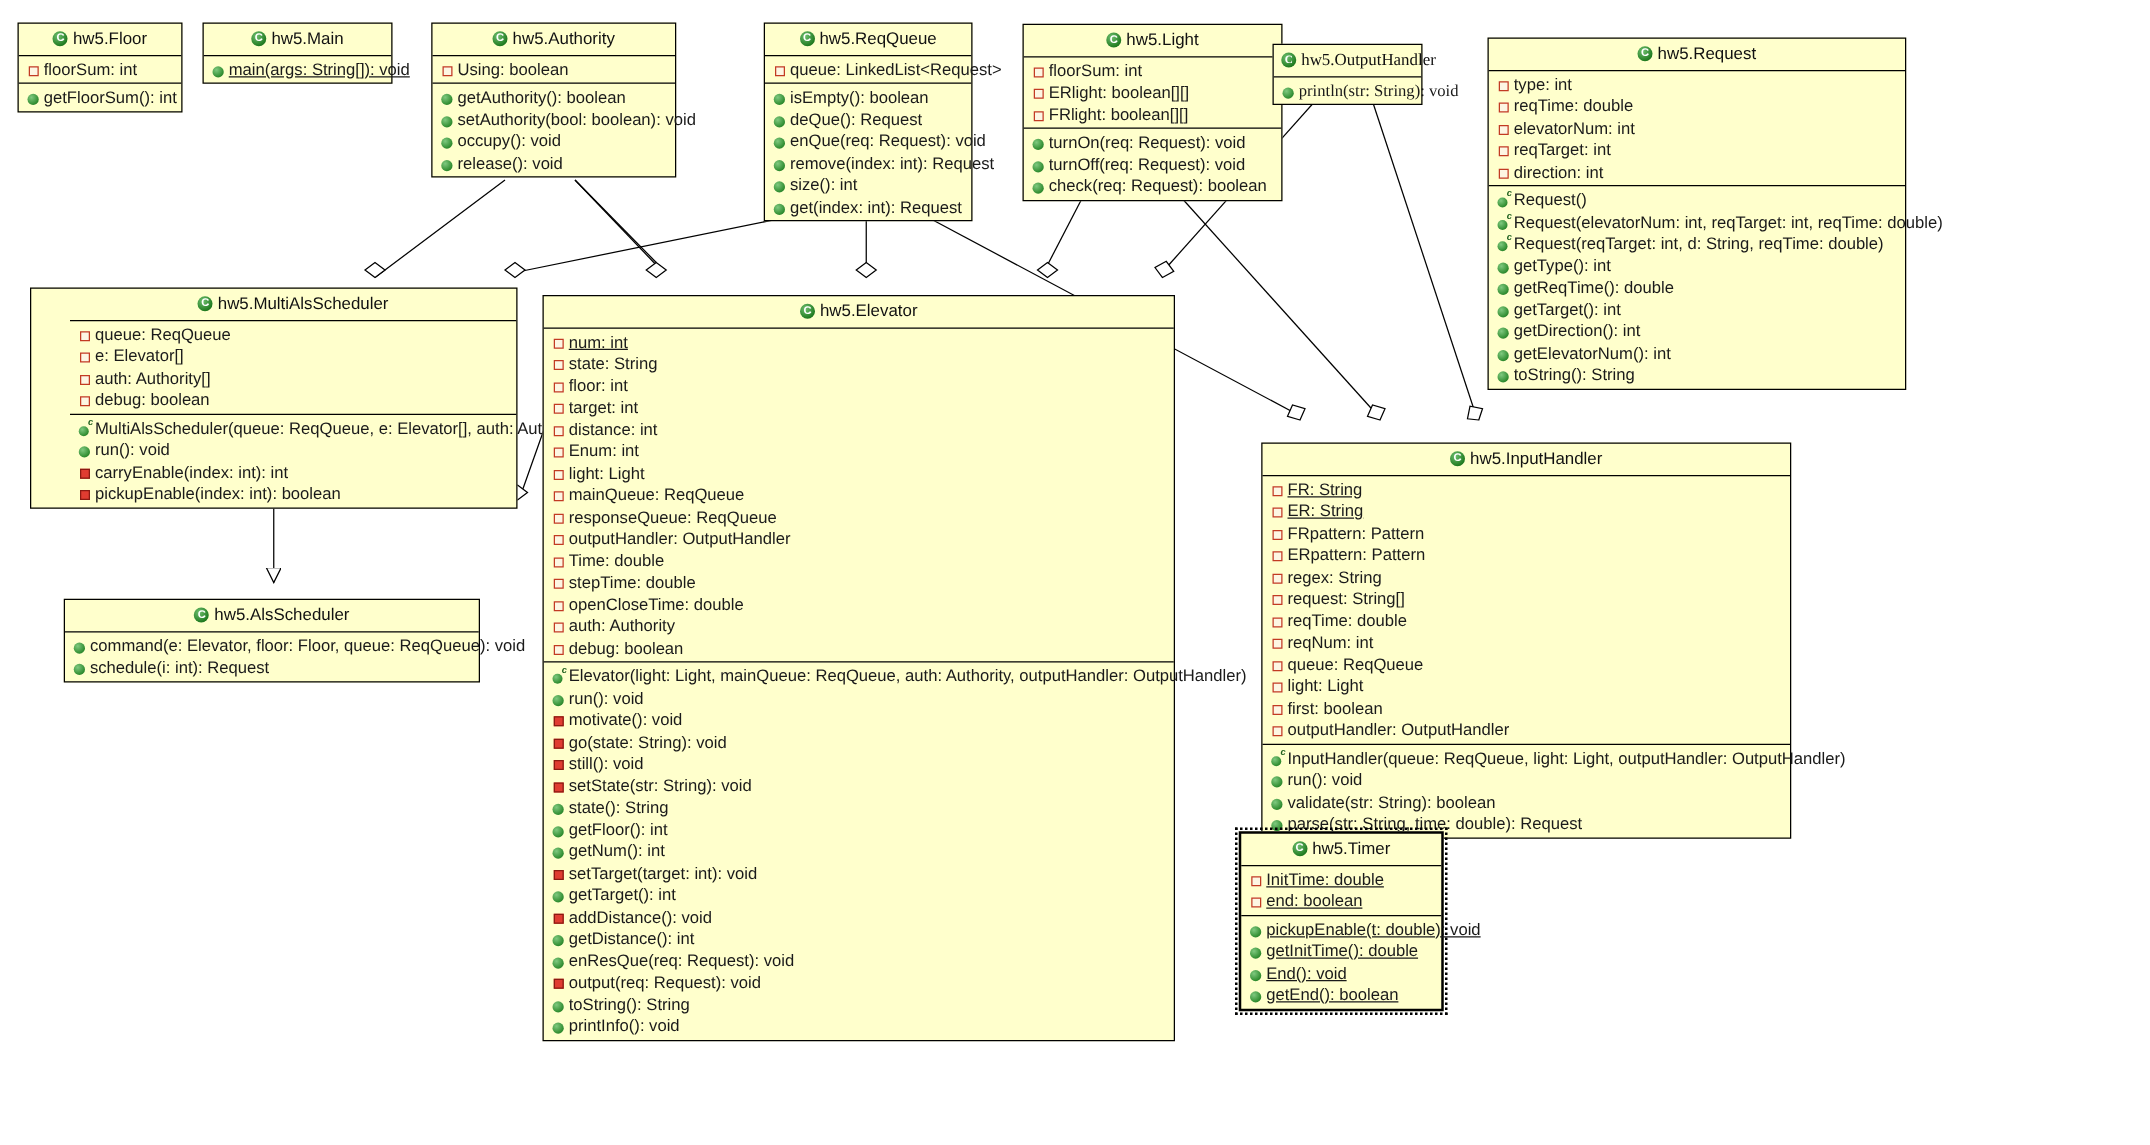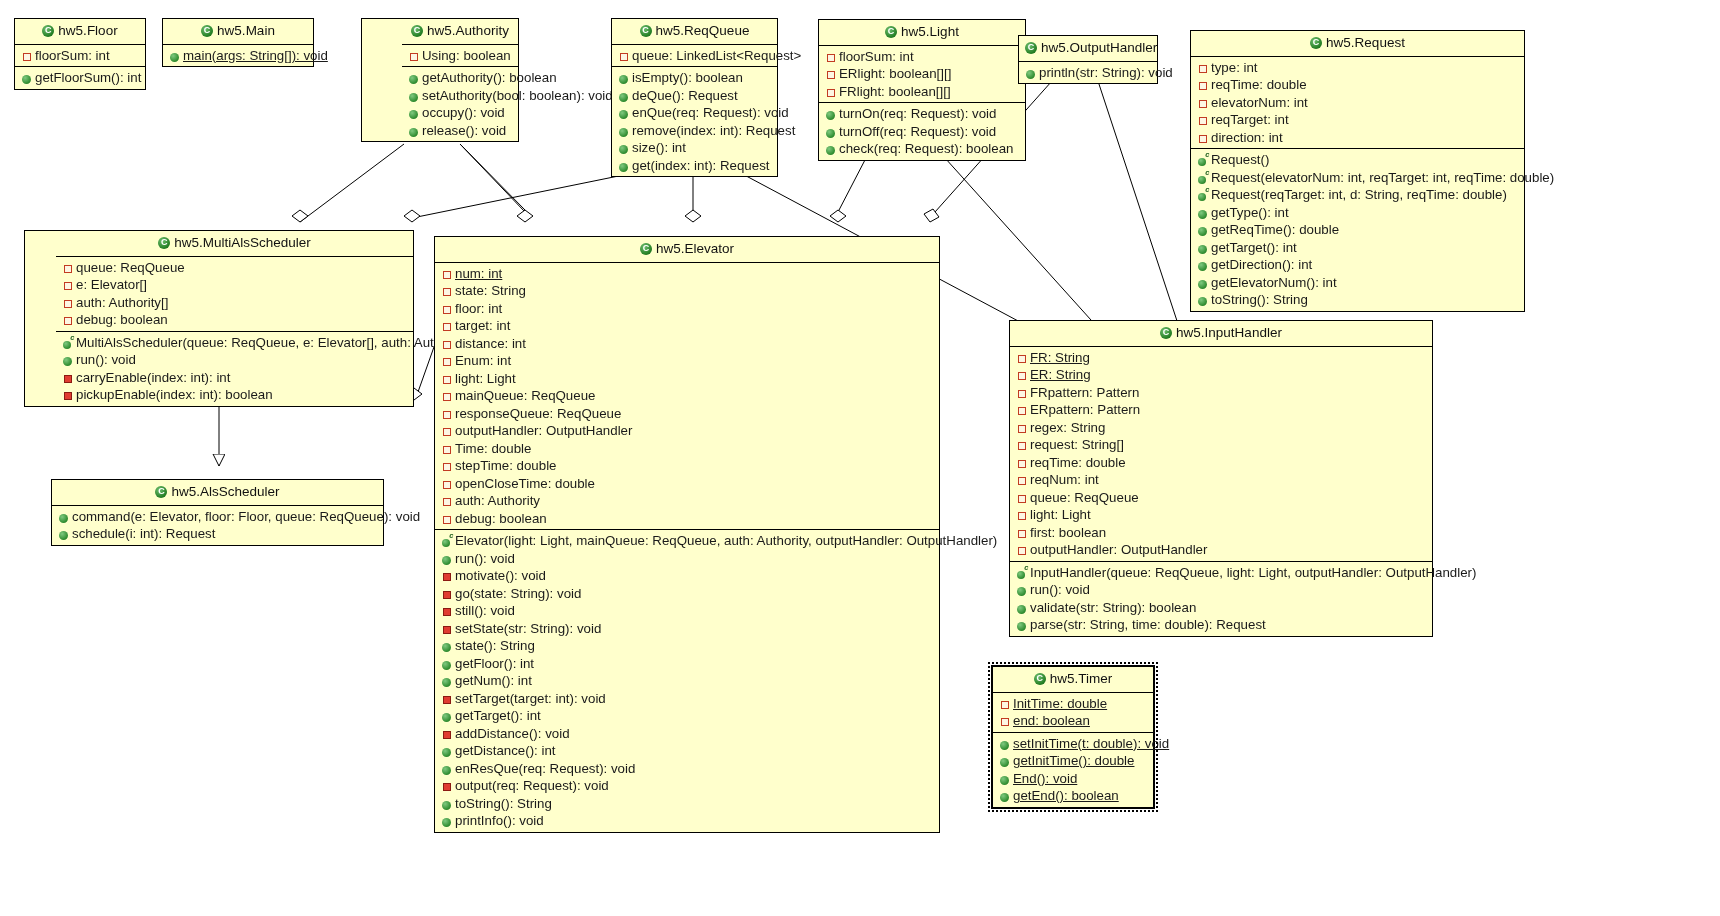--- a/index.html
+++ b/index.html
@@ -195,21 +195,21 @@
         <div class="section">
           <div class="member method"><span class="vis"><i class="m-public-meth"></i></span><span class="mtext">getFloorSum(): int</span></div>
         </div>
       </div>
       <div class="uml-class" style="left: 162px; top: 18px; width: 152px;">
         <div class="cls-title"><span class="cicon cicon-class"></span><span>hw5.Main</span></div>
         <div class="section">
           <div class="member method static"><span class="vis"><i class="m-public-meth"></i></span><span class="mtext">main(args: String[]): void</span></div>
         </div>
       </div>
-      <div class="uml-class" style="left: 361px; top: 18px; width: 158px; padding-left: 40px;">
+      <div class="uml-class" style="left: 345px; top: 18px; width: 196px;">
         <div class="cls-title"><span class="cicon cicon-class"></span><span>hw5.Authority</span></div>
         <div class="section">
           <div class="member field"><span class="vis"><i class="m-private-field"></i></span><span class="mtext">Using: boolean</span></div>
         </div>
         <div class="section">
           <div class="member method"><span class="vis"><i class="m-public-meth"></i></span><span class="mtext">getAuthority(): boolean</span></div>
           <div class="member method"><span class="vis"><i class="m-public-meth"></i></span><span class="mtext">setAuthority(bool: boolean): void</span></div>
           <div class="member method"><span class="vis"><i class="m-public-meth"></i></span><span class="mtext">occupy(): void</span></div>
           <div class="member method"><span class="vis"><i class="m-public-meth"></i></span><span class="mtext">release(): void</span></div>
         </div>
@@ -234,21 +234,21 @@
           <div class="member field"><span class="vis"><i class="m-private-field"></i></span><span class="mtext">floorSum: int</span></div>
           <div class="member field"><span class="vis"><i class="m-private-field"></i></span><span class="mtext">ERlight: boolean[][]</span></div>
           <div class="member field"><span class="vis"><i class="m-private-field"></i></span><span class="mtext">FRlight: boolean[][]</span></div>
         </div>
         <div class="section">
           <div class="member method"><span class="vis"><i class="m-public-meth"></i></span><span class="mtext">turnOn(req: Request): void</span></div>
           <div class="member method"><span class="vis"><i class="m-public-meth"></i></span><span class="mtext">turnOff(req: Request): void</span></div>
           <div class="member method"><span class="vis"><i class="m-public-meth"></i></span><span class="mtext">check(req: Request): boolean</span></div>
         </div>
       </div>
-      <div class="uml-class" style="left: 1018px; top: 35px; width: 140px;">
+      <div class="uml-class" style="left: 1018px; top: 35px; width: 120px; font-family: Liberation Serif, serif;">
         <div class="cls-title"><span class="cicon cicon-class"></span><span>hw5.OutputHandler</span></div>
         <div class="section">
           <div class="member method"><span class="vis"><i class="m-public-meth"></i></span><span class="mtext">println(str: String): void</span></div>
         </div>
       </div>
       <div class="uml-class" style="left: 1190px; top: 30px; width: 335px;">
         <div class="cls-title"><span class="cicon cicon-class"></span><span>hw5.Request</span></div>
         <div class="section">
           <div class="member field"><span class="vis"><i class="m-private-field"></i></span><span class="mtext">type: int</span></div>
           <div class="member field"><span class="vis"><i class="m-private-field"></i></span><span class="mtext">reqTime: double</span></div>
@@ -322,21 +322,21 @@
           <div class="member method"><span class="vis"><i class="m-private-meth"></i></span><span class="mtext">setTarget(target: int): void</span></div>
           <div class="member method"><span class="vis"><i class="m-public-meth"></i></span><span class="mtext">getTarget(): int</span></div>
           <div class="member method"><span class="vis"><i class="m-private-meth"></i></span><span class="mtext">addDistance(): void</span></div>
           <div class="member method"><span class="vis"><i class="m-public-meth"></i></span><span class="mtext">getDistance(): int</span></div>
           <div class="member method"><span class="vis"><i class="m-public-meth"></i></span><span class="mtext">enResQue(req: Request): void</span></div>
           <div class="member method"><span class="vis"><i class="m-private-meth"></i></span><span class="mtext">output(req: Request): void</span></div>
           <div class="member method"><span class="vis"><i class="m-public-meth"></i></span><span class="mtext">toString(): String</span></div>
           <div class="member method"><span class="vis"><i class="m-public-meth"></i></span><span class="mtext">printInfo(): void</span></div>
         </div>
       </div>
-      <div class="uml-class" style="left: 1009px; top: 320px; width: 424px;">
+      <div class="uml-class" style="left: 1009px; top: 354px; width: 424px;">
         <div class="cls-title"><span class="cicon cicon-class"></span><span>hw5.InputHandler</span></div>
         <div class="section">
           <div class="member field static"><span class="vis"><i class="m-private-field"></i></span><span class="mtext">FR: String</span></div>
           <div class="member field static"><span class="vis"><i class="m-private-field"></i></span><span class="mtext">ER: String</span></div>
           <div class="member field"><span class="vis"><i class="m-private-field"></i></span><span class="mtext">FRpattern: Pattern</span></div>
           <div class="member field"><span class="vis"><i class="m-private-field"></i></span><span class="mtext">ERpattern: Pattern</span></div>
           <div class="member field"><span class="vis"><i class="m-private-field"></i></span><span class="mtext">regex: String</span></div>
           <div class="member field"><span class="vis"><i class="m-private-field"></i></span><span class="mtext">request: String[]</span></div>
           <div class="member field"><span class="vis"><i class="m-private-field"></i></span><span class="mtext">reqTime: double</span></div>
           <div class="member field"><span class="vis"><i class="m-private-field"></i></span><span class="mtext">reqNum: int</span></div>
@@ -352,20 +352,20 @@
           <div class="member method"><span class="vis"><i class="m-public-meth"></i></span><span class="mtext">parse(str: String, time: double): Request</span></div>
         </div>
       </div>
       <div class="uml-class dashed-sel" style="left: 991px; top: 665px; width: 164px;">
         <div class="cls-title"><span class="cicon cicon-class"></span><span>hw5.Timer</span></div>
         <div class="section">
           <div class="member field static"><span class="vis"><i class="m-private-field"></i></span><span class="mtext">InitTime: double</span></div>
           <div class="member field static"><span class="vis"><i class="m-private-field"></i></span><span class="mtext">end: boolean</span></div>
         </div>
         <div class="section">
-          <div class="member method static"><span class="vis"><i class="m-public-meth"></i></span><span class="mtext">setInitTime(t: double): void</span></div>
+          <div class="member method static"><span class="vis"><i class="m-public-meth"></i></span><span class="mtext">pickupEnable(t: double): void</span></div>
           <div class="member method static"><span class="vis"><i class="m-public-meth"></i></span><span class="mtext">getInitTime(): double</span></div>
           <div class="member method static"><span class="vis"><i class="m-public-meth"></i></span><span class="mtext">End(): void</span></div>
           <div class="member method static"><span class="vis"><i class="m-public-meth"></i></span><span class="mtext">getEnd(): boolean</span></div>
         </div>
       </div>
     </div>
 </div>
 
 </body></html>

